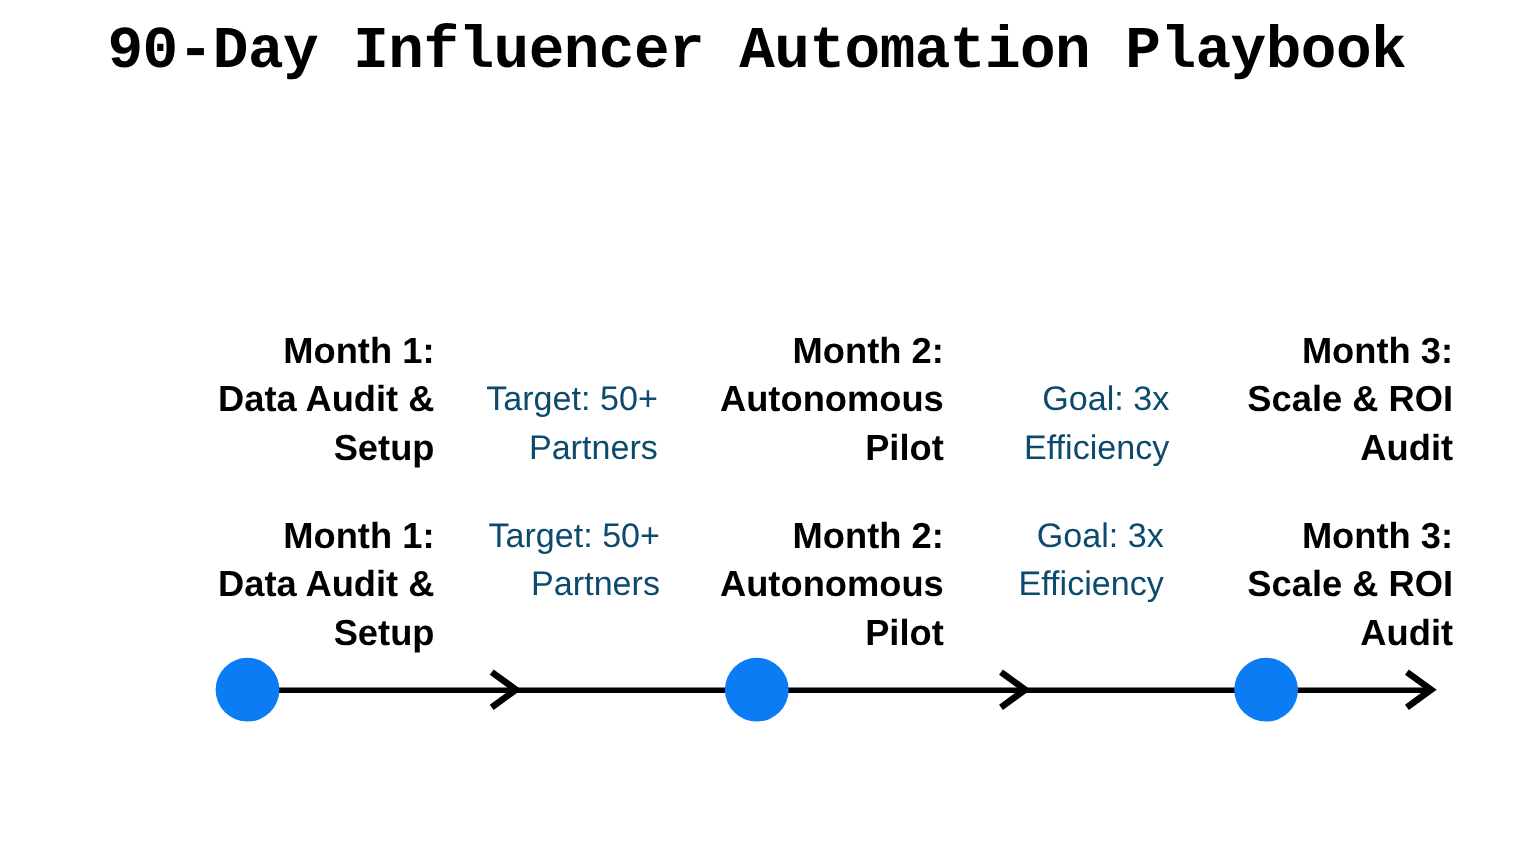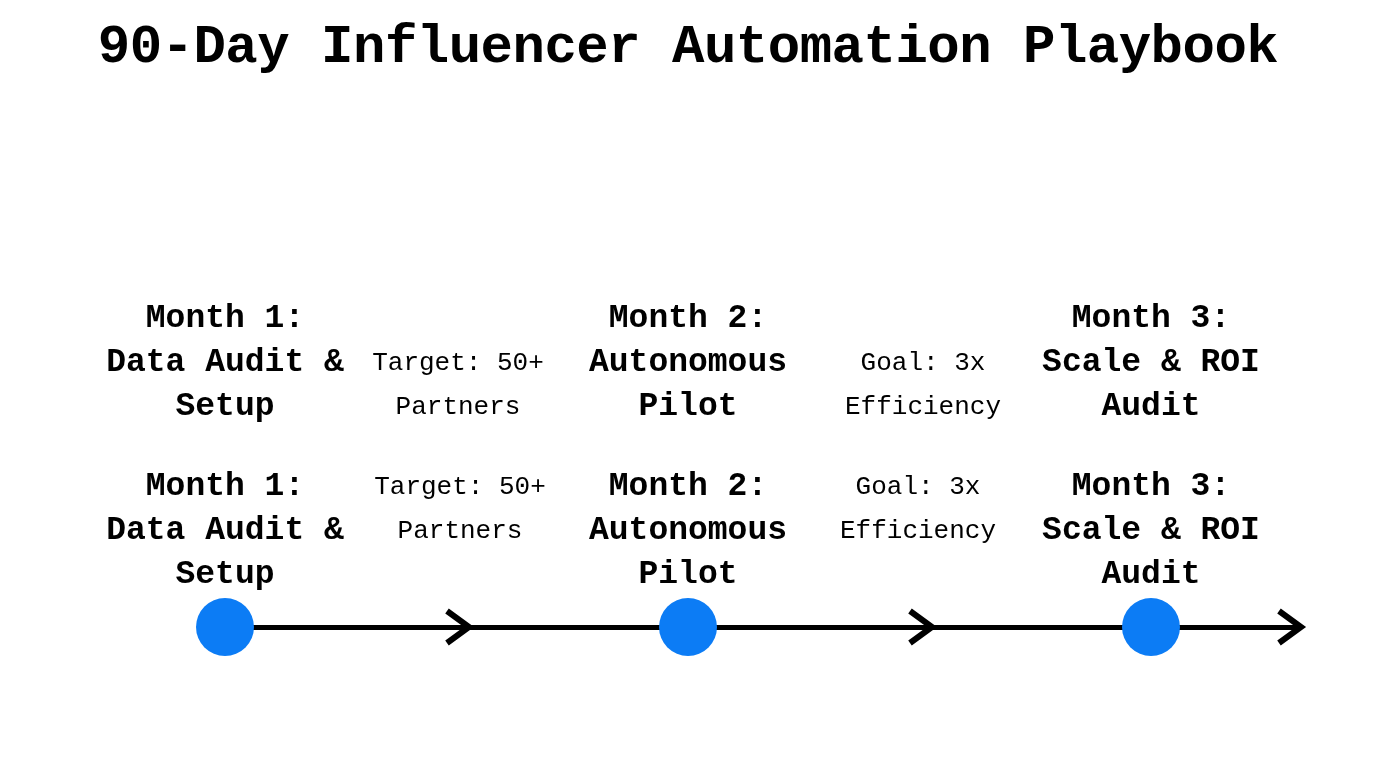--- a/index.html
+++ b/index.html
@@ -64,36 +64,35 @@
     top: 412px;
     transform: translate(-50%, -50%);
     width: 34px;
     height: 44px;
   }
   .arrow-head svg { display: block; }
 
   
   .label-col {
     position: absolute;
-    text-align: center;
+    text-align: right;
     line-height: 44px;
-    font-family: Liberation Mono, monospace;
   }
   .label-col.top { bottom: 176px; }      
   .label-col.bottom { top: 250px; }      
 
   .label-milestone {
     font-size: 33px;
     font-weight: bold;
     color: #000000;
   }
   .label-metric {
-    font-size: 26px;
+    font-size: 31px;
     font-weight: normal;
-    color: #000000;
+    color: #0c4a6e;
   }
   .label-line { display: block; white-space: nowrap; }
 </style>
 </head>
 <body style="background: rgb(255, 255, 255);">
 
 <div id="page-title">90-Day Influencer Automation Playbook</div>
 
 <div id="timeline">
 

